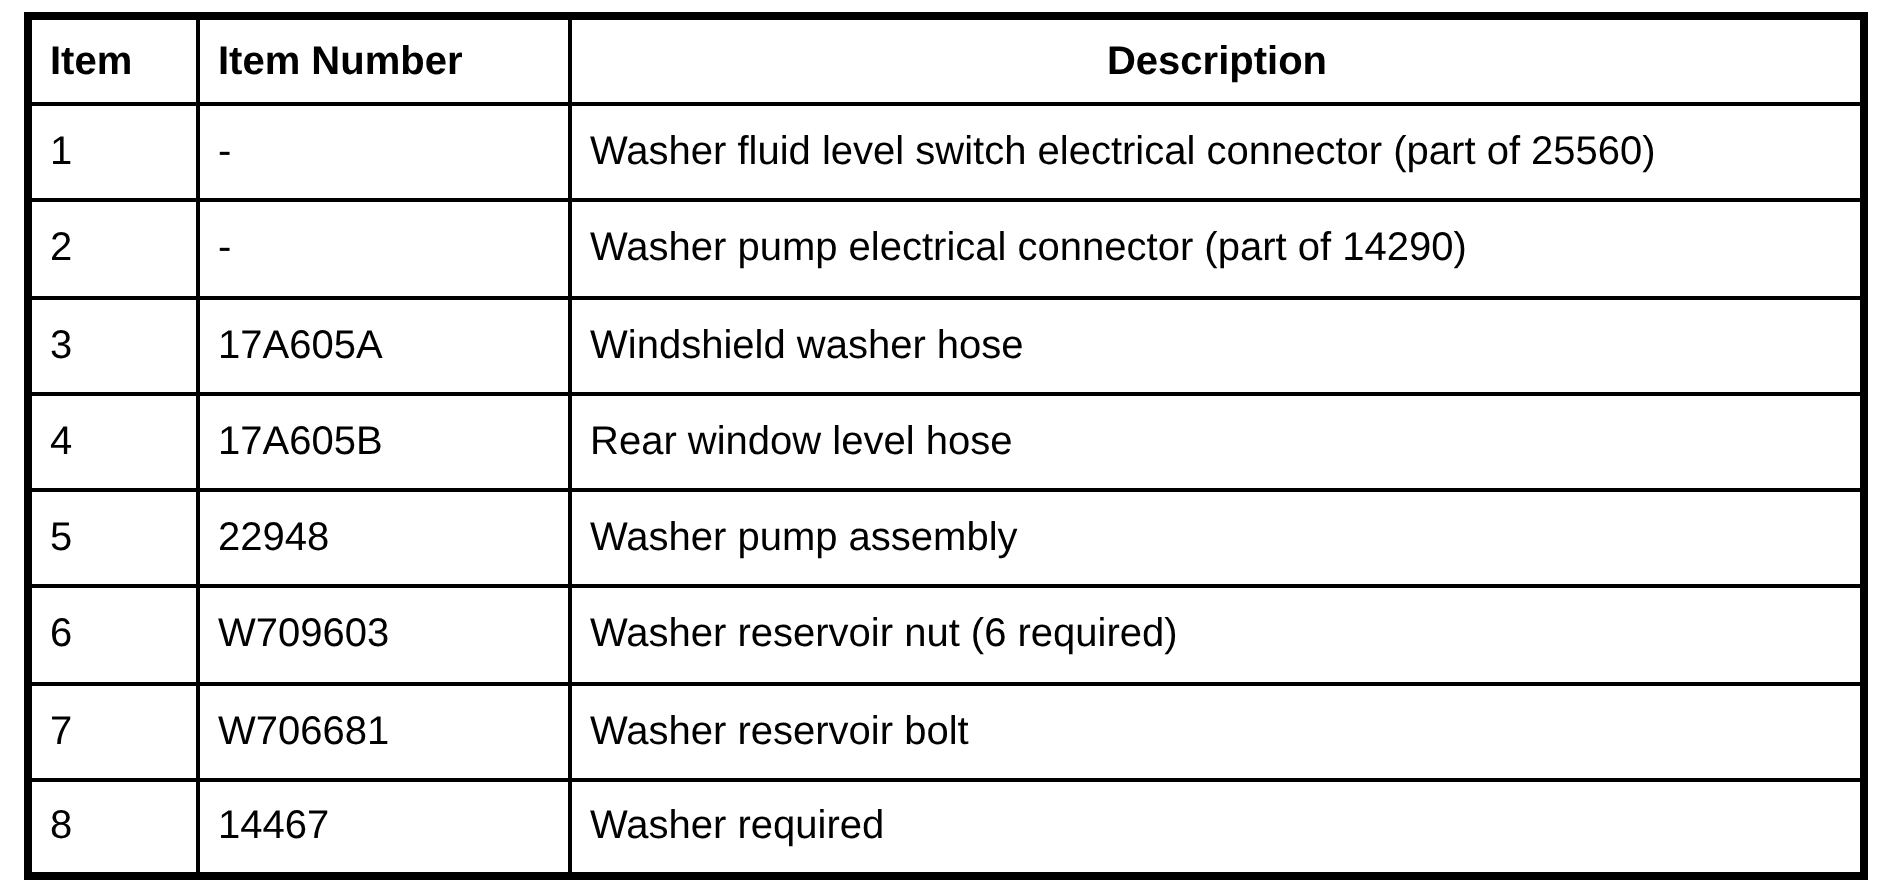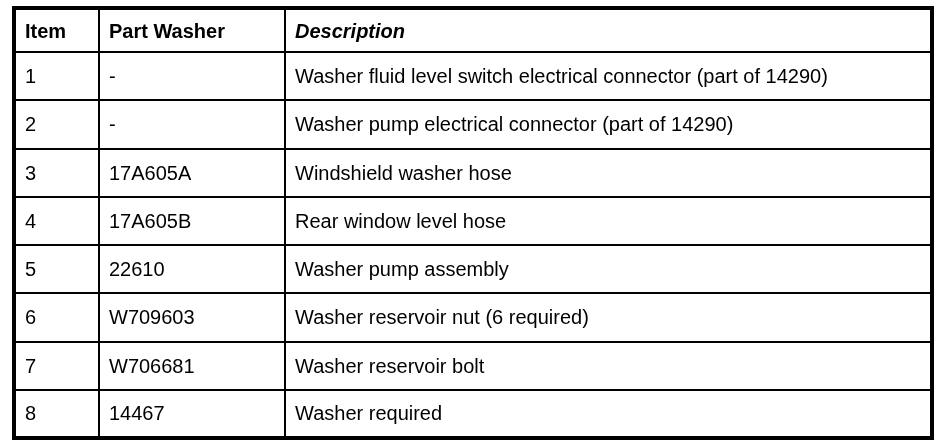--- a/index.html
+++ b/index.html
@@ -40,62 +40,61 @@
     height: 44px;
   }
   .parts-table tbody tr {
     height: 48px;
   }
   .parts-table th {
     font-weight: bold;
     text-align: left;
   }
   .parts-table th.col-description {
-    text-align: left;
-    font-style: italic;
+    text-align: center;
   }
   .col-item { width: 65px; }
   .col-part { width: 167px; }
   .col-description { width: auto; }
 </style>
 </head>
 <body>
 
 <table class="parts-table">
   <thead>
     <tr>
       <th class="col-item">Item</th>
-      <th class="col-part">Part Washer</th>
+      <th class="col-part">Item Number</th>
       <th class="col-description">Description</th>
     </tr>
   </thead>
   <tbody>
     <tr>
       <td>1</td>
       <td>-</td>
-      <td>Washer fluid level switch electrical connector (part of 14290)</td>
+      <td>Washer fluid level switch electrical connector (part of 25560)</td>
     </tr>
     <tr>
       <td>2</td>
       <td>-</td>
       <td>Washer pump electrical connector (part of 14290)</td>
     </tr>
     <tr>
       <td>3</td>
       <td>17A605A</td>
       <td>Windshield washer hose</td>
     </tr>
     <tr>
       <td>4</td>
       <td>17A605B</td>
       <td>Rear window level hose</td>
     </tr>
     <tr>
       <td>5</td>
-      <td>22610</td>
+      <td>22948</td>
       <td>Washer pump assembly</td>
     </tr>
     <tr>
       <td>6</td>
       <td>W709603</td>
       <td>Washer reservoir nut (6 required)</td>
     </tr>
     <tr>
       <td>7</td>
       <td>W706681</td>

